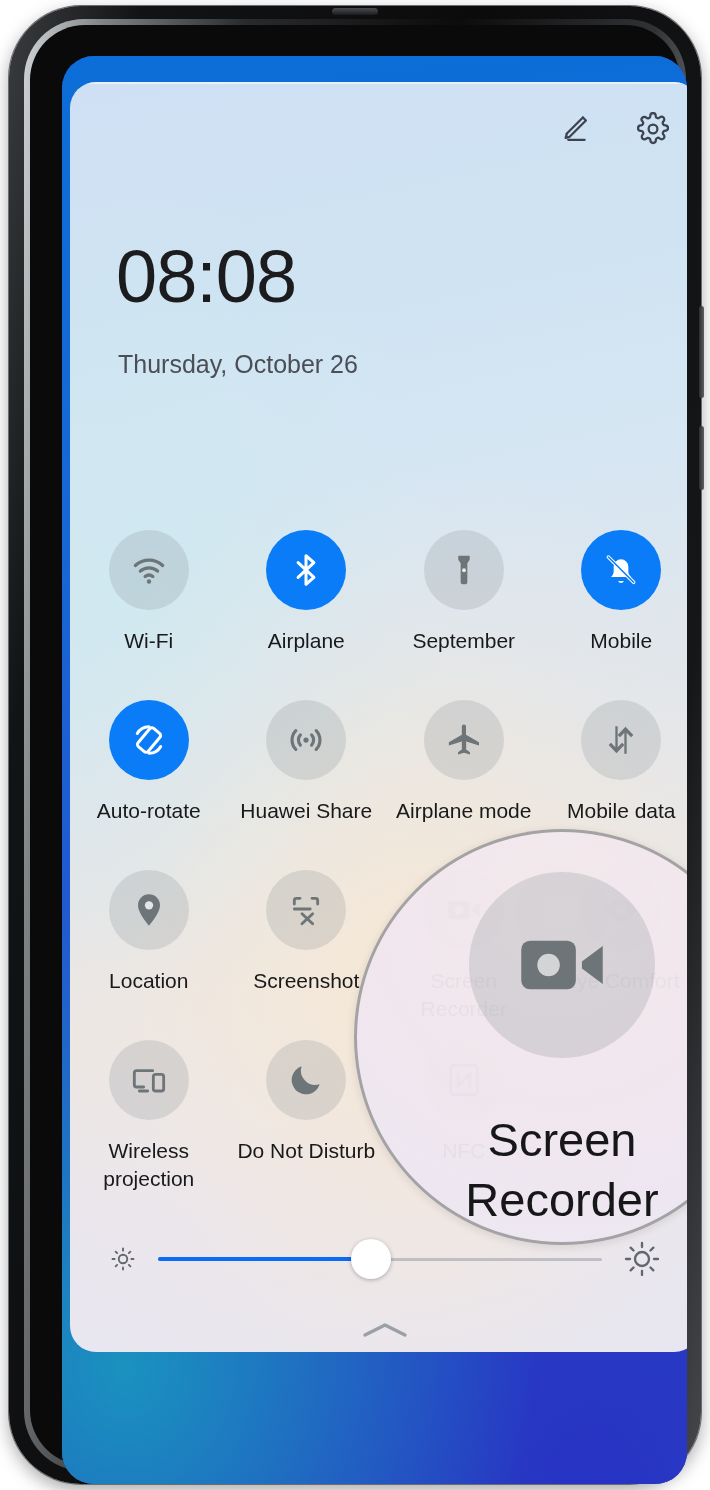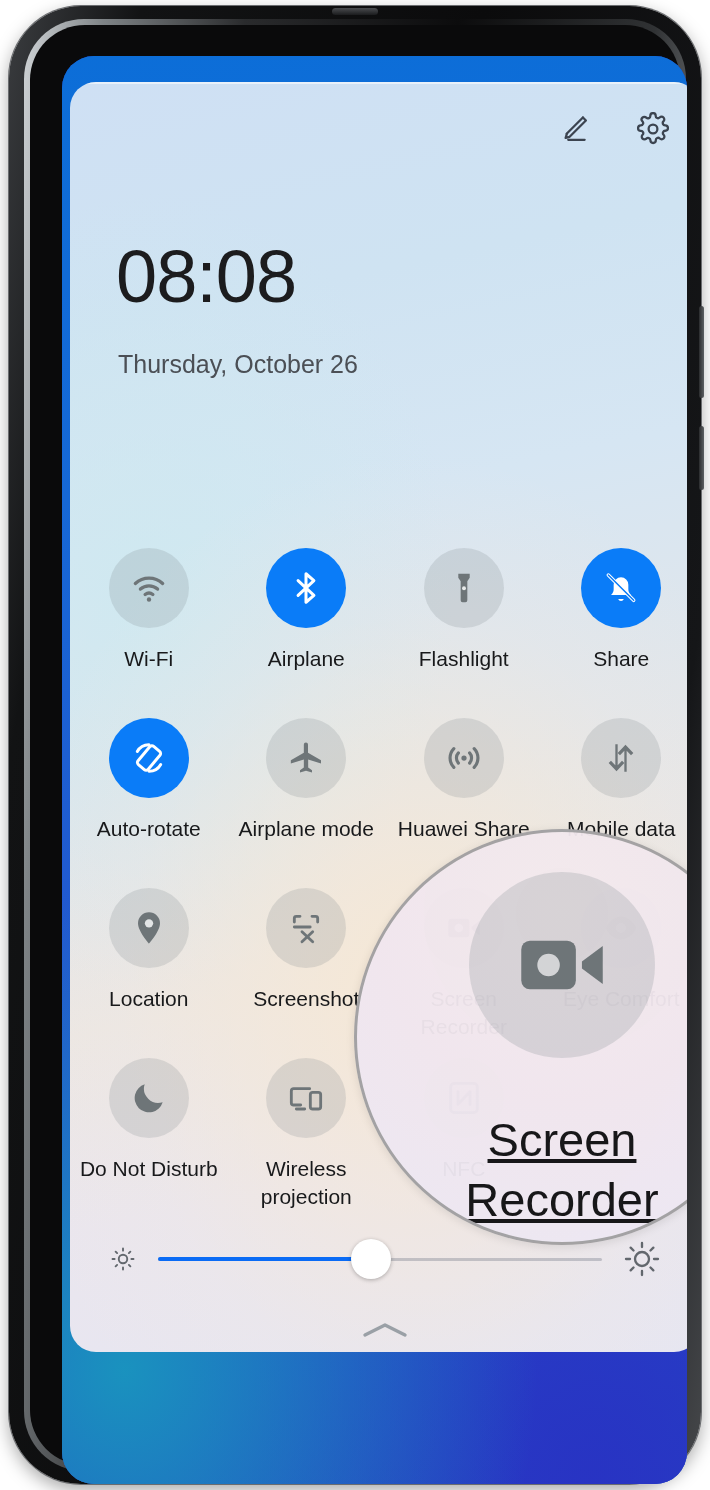--- a/index.html
+++ b/index.html
@@ -78,21 +78,21 @@
     font-size:74px; line-height:1; font-weight:400; color:#1c1c1e;
     letter-spacing:-1px;
   }
   .date{
     position:absolute; left:48px; top:268px;
     font-size:25px; color:#4b4f55; font-weight:400;
   }
 
   
   .grid{
-    position:absolute; left:0; right:0; top:466px;
+    position:absolute; left:0; right:0; top:448px;
     display:grid; grid-template-columns:repeat(4,1fr); row-gap:0;
   }
   .tile{
     display:flex; flex-direction:column; align-items:center;
     height:170px; cursor:pointer;
   }
   .tile .circ{
     width:80px; height:80px; border-radius:50%;
     display:flex; align-items:center; justify-content:center;
     background:rgba(120,130,135,.20);
@@ -142,21 +142,21 @@
     display:flex; flex-direction:column; align-items:center;
     overflow:hidden;
   }
   .mag .m-circ{
     margin-top:40px; width:186px; height:186px; border-radius:50%;
     background:rgba(120,130,135,.22);
     display:flex; align-items:center; justify-content:center;
   }
   .mag .m-lbl{
     margin-top:52px; font-size:47px; line-height:1.28; color:#171719;
-    text-align:center; font-weight:400;text-decoration:underline;
+    text-align:center; font-weight:400;
   }
 </style>
 </head>
 <body>
 
 <div id="stage">
 
   <div class="phone-outer">
     <div class="speaker"></div>
     <div class="btn-side btn-vol"></div>
@@ -213,71 +213,71 @@
                 <span class="lbl">Airplane</span>
               </div>
 
               <div class="tile">
                 <span class="circ">
                   <svg width="38" height="38" viewBox="0 0 24 24" fill="#6e7578">
                     <path d="M8.4 3h7.2v2.6l-1.5 2.1v12.1a1.2 1.2 0 0 1-1.2 1.2h-1.8a1.2 1.2 0 0 1-1.2-1.2V7.7L8.4 5.6z"></path>
                     <circle cx="12" cy="12.2" r="1.25" fill="#e8eaea"></circle>
                   </svg>
                 </span>
-                <span class="lbl">Flashlight</span>
+                <span class="lbl">September</span>
               </div>
 
               <div class="tile on">
                 <span class="circ">
                   <svg width="40" height="40" viewBox="0 0 24 24" fill="none" stroke="#ffffff" stroke-width="1.8" stroke-linecap="round" stroke-linejoin="round">
                     <path d="M6 16.2h12c-1.1-1-1.6-2-1.6-3.4V10a4.4 4.4 0 0 0-8.8 0v2.8c0 1.4-.5 2.4-1.6 3.4z" fill="#ffffff" stroke="none"></path>
                     <path d="M10.3 18.6a1.8 1.8 0 0 0 3.4 0" fill="#ffffff" stroke="none"></path>
                     <path d="M4.4 4.2 19.6 19.4" stroke="#ffffff" stroke-width="2.1"></path>
                     <path d="M4.4 4.2 19.6 19.4" stroke="#0a7cf8" stroke-width="0.9"></path>
                   </svg>
                 </span>
-                <span class="lbl">Share</span>
+                <span class="lbl">Mobile</span>
               </div>
 
               <div class="tile on">
                 <span class="circ">
                   <svg width="42" height="42" viewBox="0 0 24 24" fill="none" stroke="#ffffff" stroke-width="1.7" stroke-linecap="round" stroke-linejoin="round">
                     <rect x="8.2" y="5.2" width="7.6" height="13.6" rx="1.6" transform="rotate(40 12 12)"></rect>
                     <path d="M5.3 8.3A7.6 7.6 0 0 1 12 4.4"></path>
                     <path d="M18.7 15.7A7.6 7.6 0 0 1 12 19.6"></path>
                   </svg>
                 </span>
                 <span class="lbl">Auto-rotate</span>
-              </div>
-
-              <div class="tile">
-                <span class="circ">
-                  <svg width="40" height="40" viewBox="0 0 24 24" fill="#6e7578">
-                    <path d="M21 15.3v-1.9l-7.8-4.6V3.9a1.25 1.25 0 0 0-2.5 0v4.9L2.9 13.4v1.9l7.8-2.4v4.8l-2.3 1.6v1.4l3.6-1 3.6 1v-1.4l-2.3-1.6v-4.8z"></path>
-                  </svg>
-                </span>
-                <span class="lbl">Airplane mode</span>
               </div>
 
               <div class="tile">
                 <span class="circ">
                   <svg width="42" height="42" viewBox="0 0 24 24" fill="none" stroke="#6e7578" stroke-width="1.8" stroke-linecap="round">
                     <circle cx="12" cy="12" r="1.5" fill="#6e7578" stroke="none"></circle>
                     <path d="M8.8 9.1a4.3 4.3 0 0 0 0 5.8"></path>
                     <path d="M15.2 9.1a4.3 4.3 0 0 1 0 5.8"></path>
                     <path d="M6.2 6.6a7.8 7.8 0 0 0 0 10.8"></path>
                     <path d="M17.8 6.6a7.8 7.8 0 0 1 0 10.8"></path>
                   </svg>
                 </span>
                 <span class="lbl">Huawei Share</span>
               </div>
 
               <div class="tile">
                 <span class="circ">
                   <svg width="40" height="40" viewBox="0 0 24 24" fill="#6e7578">
+                    <path d="M21 15.3v-1.9l-7.8-4.6V3.9a1.25 1.25 0 0 0-2.5 0v4.9L2.9 13.4v1.9l7.8-2.4v4.8l-2.3 1.6v1.4l3.6-1 3.6 1v-1.4l-2.3-1.6v-4.8z"></path>
+                  </svg>
+                </span>
+                <span class="lbl">Airplane mode</span>
+              </div>
+
+              <div class="tile">
+                <span class="circ">
+                  <svg width="40" height="40" viewBox="0 0 24 24" fill="#6e7578">
                     <path d="M8.6 20.2V7.6L6 10.3 4.6 9 9.3 4l4.7 5-1.4 1.3-2.6-2.7v12.6z" transform="scale(-1,1) translate(-24,0)"></path>
                     <path d="M15.4 3.8v12.6l2.6-2.7 1.4 1.3-4.7 5-4.7-5 1.4-1.3 2.6 2.7V3.8z" transform="scale(-1,1) translate(-24,0)"></path>
                   </svg>
                 </span>
                 <span class="lbl">Mobile data</span>
               </div>
 
               <div class="tile">
                 <span class="circ">
                   <svg width="40" height="40" viewBox="0 0 24 24" fill="#6e7578">
@@ -317,36 +317,36 @@
                   <svg width="40" height="40" viewBox="0 0 24 24" fill="#6e7578">
                     <path d="M12 5.2c-4.4 0-8 4-9 6.8 1 2.8 4.6 6.8 9 6.8s8-4 9-6.8c-1-2.8-4.6-6.8-9-6.8z" opacity=".55"></path>
                     <circle cx="12" cy="12" r="3" fill="#e3e5e6"></circle>
                   </svg>
                 </span>
                 <span class="lbl">Eye Comfort</span>
               </div>
 
               <div class="tile">
                 <span class="circ">
-                  <svg width="40" height="40" viewBox="0 0 24 24" fill="#6e7578">
-                    <path d="M20.2 14.6A8.6 8.6 0 0 1 9.4 3.8a8.6 8.6 0 1 0 10.8 10.8z"></path>
-                  </svg>
-                </span>
-                <span class="lbl">Do Not Disturb</span>
-              </div>
-
-              <div class="tile">
-                <span class="circ">
                   <svg width="40" height="40" viewBox="0 0 24 24" fill="none" stroke="#6e7578" stroke-width="1.7" stroke-linecap="round" stroke-linejoin="round">
                     <path d="M14.2 6.4H4.6A1.4 1.4 0 0 0 3.2 7.8v7a1.4 1.4 0 0 0 1.4 1.4h4.2"></path>
                     <path d="M6.2 18.6h5"></path>
                     <rect x="14.6" y="8.6" width="6.2" height="10" rx="1.4"></rect>
                   </svg>
                 </span>
                 <span class="lbl">Wireless projection</span>
+              </div>
+
+              <div class="tile">
+                <span class="circ">
+                  <svg width="40" height="40" viewBox="0 0 24 24" fill="#6e7578">
+                    <path d="M20.2 14.6A8.6 8.6 0 0 1 9.4 3.8a8.6 8.6 0 1 0 10.8 10.8z"></path>
+                  </svg>
+                </span>
+                <span class="lbl">Do Not Disturb</span>
               </div>
 
               <div class="tile">
                 <span class="circ">
                   <svg width="40" height="40" viewBox="0 0 24 24" fill="none" stroke="#6e7578" stroke-width="1.7" stroke-linecap="round" stroke-linejoin="round">
                     <rect x="4" y="3.2" width="16" height="17.6" rx="2.2"></rect>
                     <path d="M8.4 8.2v7.6l7.2-7.6v7.6"></path>
                   </svg>
                 </span>
                 <span class="lbl">NFC</span>

